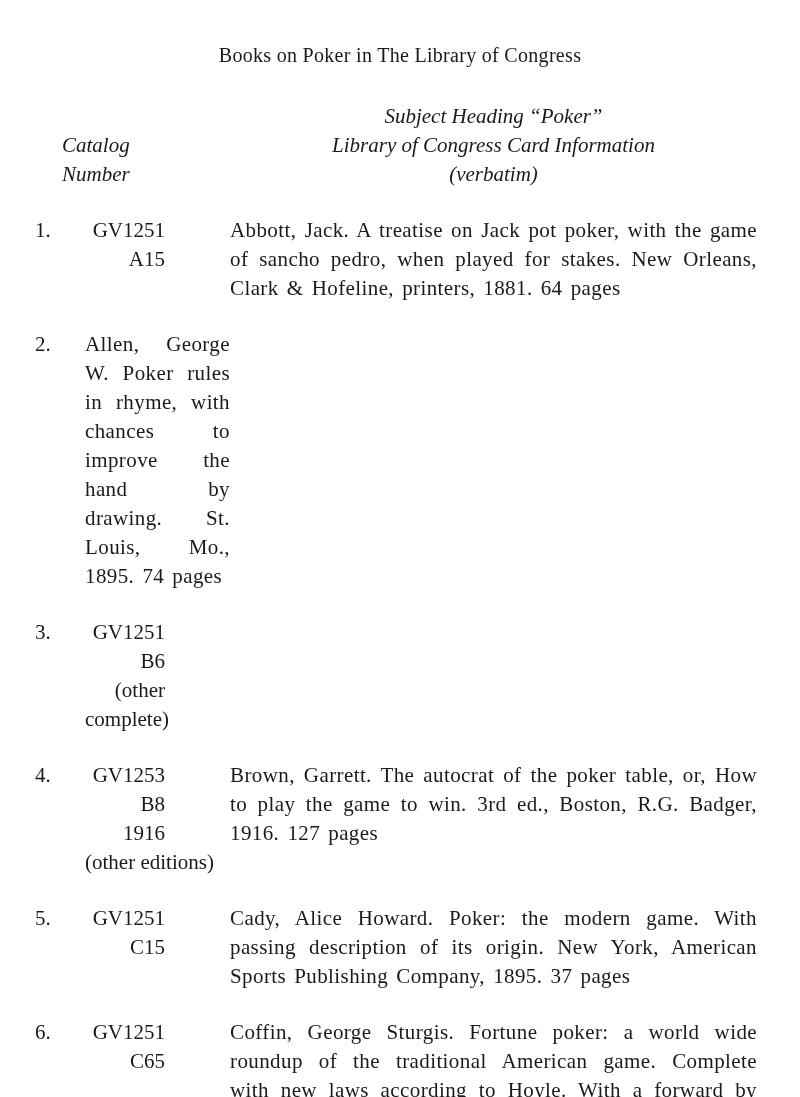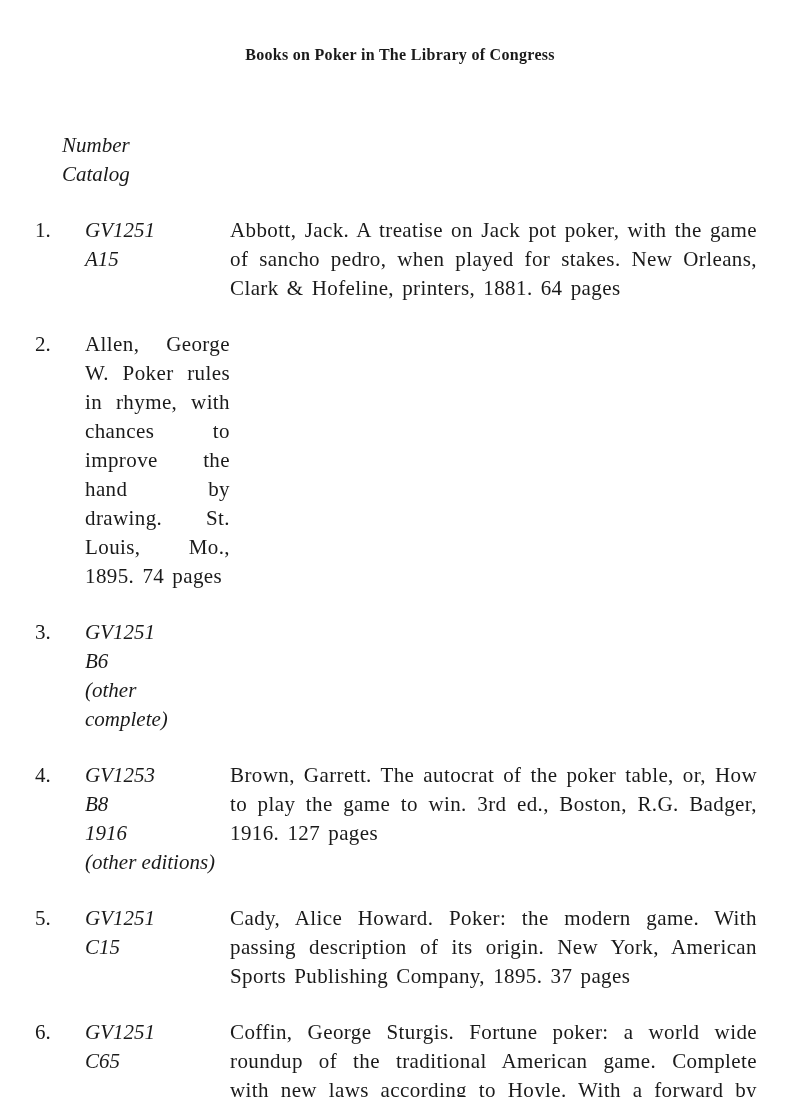--- a/index.html
+++ b/index.html
@@ -14,22 +14,22 @@
     background: #ffffff;
     color: #1a1a1a;
     font-family: "Liberation Serif", "DejaVu Serif", serif;
     font-size: 21px;
     line-height: 29px;
     overflow: hidden;
   }
   .title {
     margin-top: 40px;
     text-align: center;
-    font-weight: bold;
-    font-size: 16px;
+    font-weight: normal;
+    font-size: 20px;
     line-height: 30px;
     letter-spacing: 0.3px;
   }
   .header {
     margin-top: 32px;
     margin-left: 62px;
     display: grid;
     grid-template-columns: 168px 527px;
     font-style: italic;
   }
@@ -38,42 +38,46 @@
   .entries { margin-top: 27px; margin-left: 35px; }
   .entry {
     display: grid;
     grid-template-columns: 50px 145px 527px;
     margin-bottom: 27px;
   }
   .num-cell { text-align: left; }
   .cat-cell { width: 145px; }
   .cat-line {
     width: 80px;
-    text-align: left;
+    text-align: right;
     white-space: nowrap;
-    font-style: italic;
   }
   .desc-cell {
     text-align: justify;
     letter-spacing: 0.4px;
     word-spacing: 2.5px;
   }
 </style>
 </head>
 <body>
 
 <div class="page">
 
   <div class="title">Books on Poker in The Library of Congress</div>
 
   <div class="header">
     <div class="header-left">
       <div class="spacer-line"></div>
+      <div>Catalog</div>
       <div>Number</div>
-      <div>Catalog</div>
+    </div>
+    <div class="header-right">
+      <div>Subject Heading “Poker”</div>
+      <div>Library of Congress Card Information</div>
+      <div>(verbatim)</div>
     </div>
   </div>
 
   <div class="entries">
 
     <div class="entry">
       <div class="num-cell">1.</div>
       <div class="cat-cell">
         <div class="cat-line">GV1251</div>
         <div class="cat-line">A15</div>

